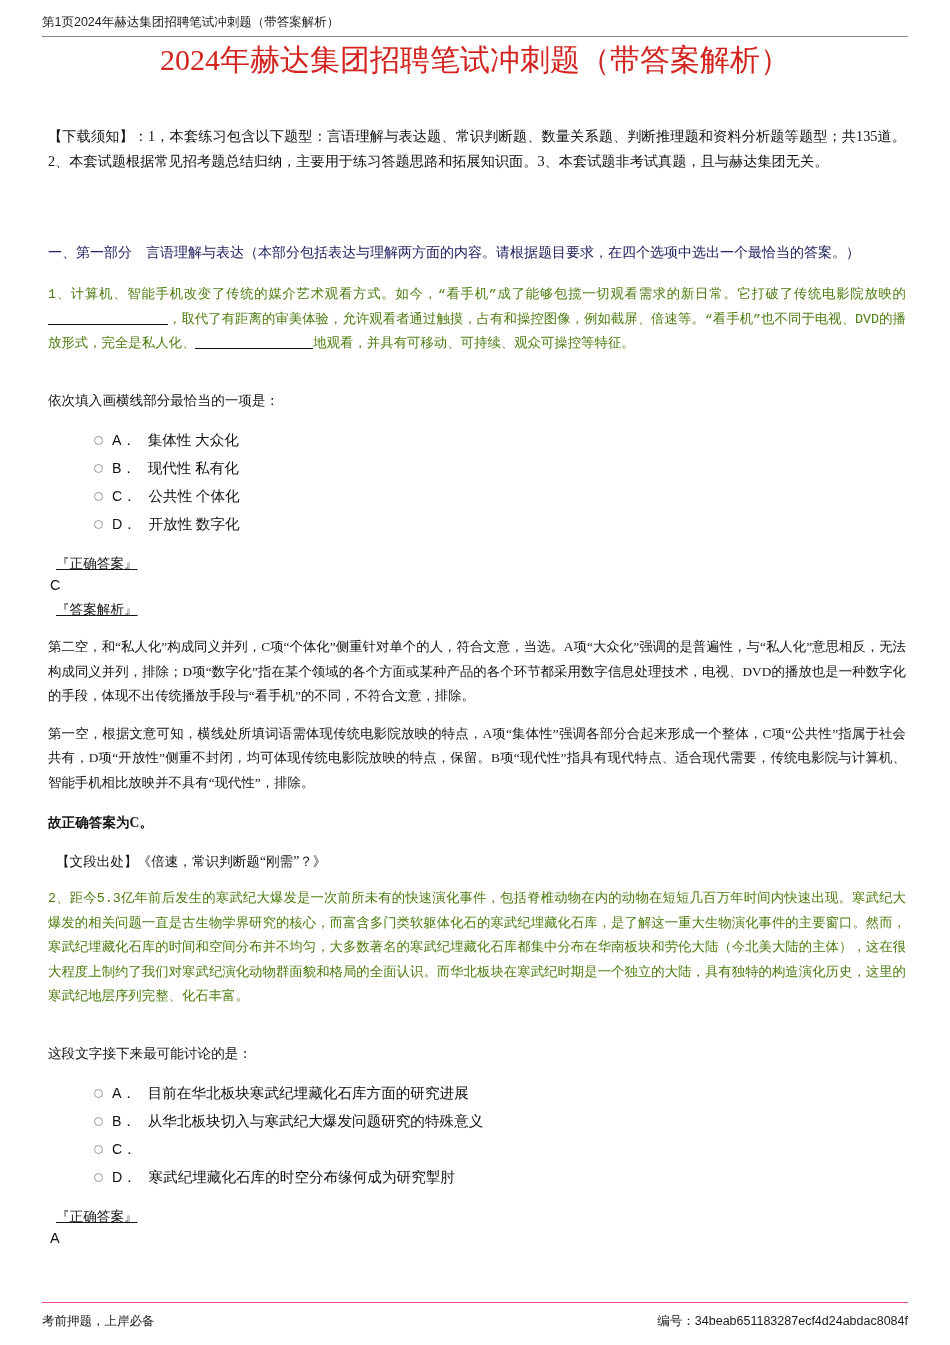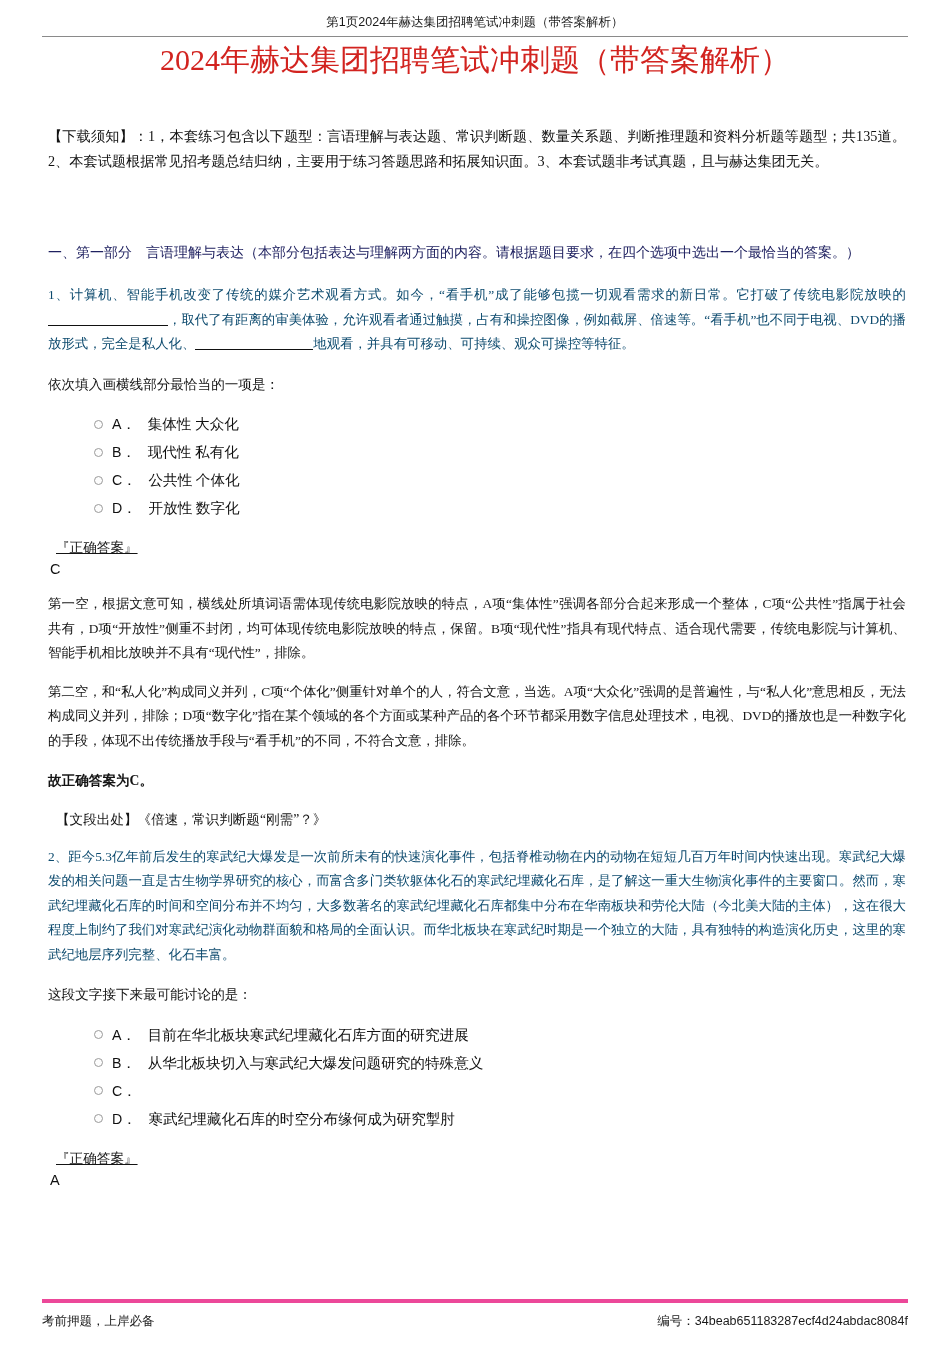--- a/index.html
+++ b/index.html
@@ -26,21 +26,21 @@
   
   .run-header {
     position: absolute;
     top: 14px;
     left: 42px;
     right: 42px;
     height: 22px;
     border-bottom: 1px solid #8a8a8a;
     display: flex;
     align-items: flex-start;
-    justify-content: center;
+    justify-content: flex-start;
     font-size: 12.5px;
     line-height: 17px;
     color: #1a1a1a;
     font-family: "Liberation Sans", sans-serif;
   }
   .run-header .rh-left { letter-spacing: 0; }
   .run-header .rh-right { letter-spacing: 0; }
 
   
   .doc-title {
@@ -79,39 +79,40 @@
     line-height: 33px;
     margin-top: 62px;
     margin-bottom: 14px;
     text-align: justify;
   }
 
   .q-stem {
     font-size: 13.4px;
     line-height: 24.5px;
     text-align: justify;
-    color: #0c4a6e;
+    color: #4d7c0f;
     margin-top: 14px;
+    font-family: Liberation Mono, monospace;
   }
   .q-stem.tight { margin-top: 10px; }
 
   .blank {
     display: inline-block;
     width: 120px;
     border-bottom: 1px solid #111;
     vertical-align: -2px;
     height: 14px;
   }
   .blank.short { width: 118px; }
 
   .q-prompt {
     font-size: 13.6px;
     line-height: 24px;
     color: #141414;
-    margin-top: 16px;
+    margin-top: 32px;
   }
 
   .options {
     margin-top: 12px;
     margin-left: 46px;
   }
   .opt {
     display: flex;
     align-items: center;
     font-size: 14.6px;
@@ -178,21 +179,21 @@
     margin-left: 8px;
   }
 
   
   .run-footer {
     position: absolute;
     bottom: 14px;
     left: 42px;
     right: 42px;
     height: 24px;
-    border-top: 4px solid #ec4899;
+    border-top: 1px solid #ec4899;
     display: flex;
     align-items: flex-end;
     justify-content: space-between;
     font-size: 12.5px;
     line-height: 20px;
     color: #1a1a1a;
     font-family: "Liberation Sans", sans-serif;
     padding-top: 4px;
   }
   .rf-right { white-space: nowrap; }
@@ -239,23 +240,24 @@
         </div>
         <div class="opt">
           <span class="radio"></span>
           <span class="opt-letter">D．</span>
           <span class="opt-text">开放性 数字化</span>
         </div>
       </div>
 
       <div class="label-line">『正确答案』</div>
       <div class="answer-letter">C</div>
-
+      <div class="label-line no-gap">『答案解析』</div>
+
+      <p class="explain">第二空，和“私人化”构成同义并列，C项“个体化”侧重针对单个的人，符合文意，当选。A项“大众化”强调的是普遍性，与“私人化”意思相反，无法构成同义并列，排除；D项“数字化”指在某个领域的各个方面或某种产品的各个环节都采用数字信息处理技术，电视、DVD的播放也是一种数字化的手段，体现不出传统播放手段与“看手机”的不同，不符合文意，排除。</p>
       <p class="explain first">第一空，根据文意可知，横线处所填词语需体现传统电影院放映的特点，A项“集体性”强调各部分合起来形成一个整体，C项“公共性”指属于社会共有，D项“开放性”侧重不封闭，均可体现传统电影院放映的特点，保留。B项“现代性”指具有现代特点、适合现代需要，传统电影院与计算机、智能手机相比放映并不具有“现代性”，排除。</p>
-      <p class="explain">第二空，和“私人化”构成同义并列，C项“个体化”侧重针对单个的人，符合文意，当选。A项“大众化”强调的是普遍性，与“私人化”意思相反，无法构成同义并列，排除；D项“数字化”指在某个领域的各个方面或某种产品的各个环节都采用数字信息处理技术，电视、DVD的播放也是一种数字化的手段，体现不出传统播放手段与“看手机”的不同，不符合文意，排除。</p>
 
       <p class="concl">故正确答案为C。</p>
       <p class="source">【文段出处】《倍速，常识判断题“刚需”？》</p>
     </div>
 
     <div>
 
       <p class="q-stem tight">2、距今5.3亿年前后发生的寒武纪大爆发是一次前所未有的快速演化事件，包括脊椎动物在内的动物在短短几百万年时间内快速出现。寒武纪大爆发的相关问题一直是古生物学界研究的核心，而富含多门类软躯体化石的寒武纪埋藏化石库，是了解这一重大生物演化事件的主要窗口。然而，寒武纪埋藏化石库的时间和空间分布并不均匀，大多数著名的寒武纪埋藏化石库都集中分布在华南板块和劳伦大陆（今北美大陆的主体），这在很大程度上制约了我们对寒武纪演化动物群面貌和格局的全面认识。而华北板块在寒武纪时期是一个独立的大陆，具有独特的构造演化历史，这里的寒武纪地层序列完整、化石丰富。</p>
 
       <p class="q-prompt">这段文字接下来最可能讨论的是：</p>

